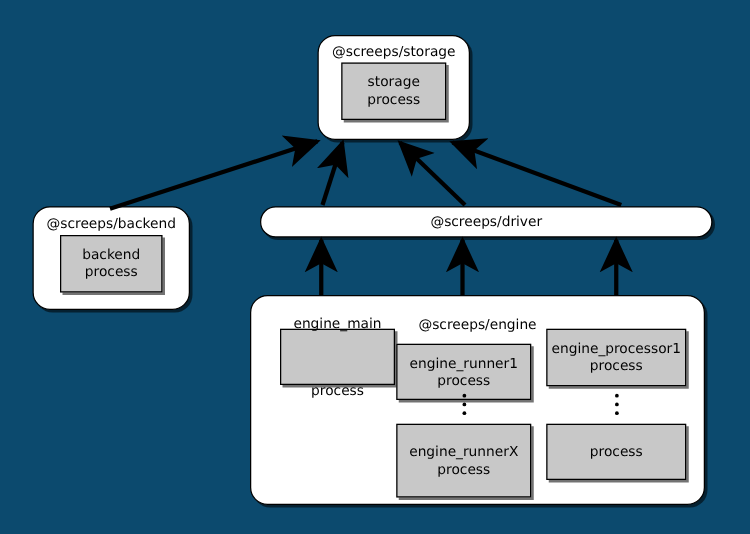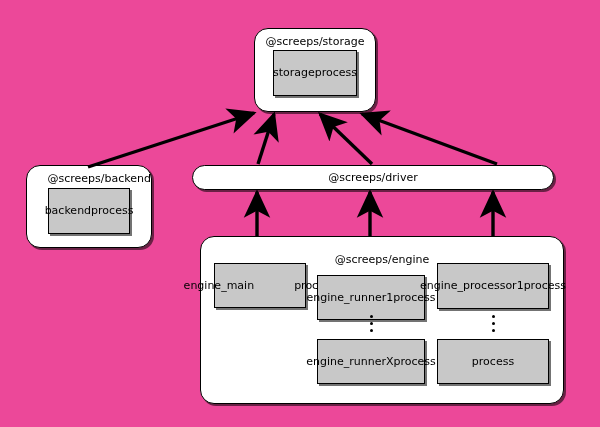--- a/index.html
+++ b/index.html
@@ -10,21 +10,21 @@
   body {
     width: 600px;
     height: 427px;
     font-family: "DejaVu Sans", sans-serif;
     overflow: hidden;
   }
   #diagram-root {
     position: relative;
     width: 600px;
     height: 427px;
-    background: #ec4899;
+    background: #0c4a6e;
   }
   .svg-layer {
     position: absolute;
     left: 0;
     top: 0;
     width: 600px;
     height: 427px;
   }
   .arrow-layer { z-index: 5; }
 
@@ -49,60 +49,60 @@
   }
 
   
   .proc {
     position: absolute;
     box-sizing: border-box;
     background: #c8c8c8;
     border: 1.4px solid #000000;
     box-shadow: 2px 2px 0 0 rgba(0,0,0,0.55);
     display: flex;
-    flex-direction: row;
+    flex-direction: column;
     align-items: center;
     justify-content: center;
     font-size: 11px;
     line-height: 1.25;
     color: #000000;
     text-align: center;
     z-index: 3;
   }
   .proc span { display: block; white-space: nowrap; }
 
   
   #pkg-storage { left: 254px; top: 28px; width: 122px; height: 84px; }
   #pkg-storage .pkg-title { top: 6px; }
   #proc-storage { left: 273px; top: 50px; width: 84px; height: 46px; }
 
   
   #pkg-backend { left: 26px; top: 165px; width: 126px; height: 83px; }
-  #pkg-backend .pkg-title { top: 6px; text-align: right; }
+  #pkg-backend .pkg-title { top: 6px; }
   #proc-backend { left: 48px; top: 188px; width: 82px; height: 46px; }
 
   
   #pkg-driver {
-    left: 192px; top: 165px; width: 362px; height: 25px;
+    left: 208px; top: 165px; width: 362px; height: 25px;
     border-radius: 13px;
     display: flex; align-items: center; justify-content: center;
   }
   #pkg-driver .pkg-title {
     position: static;
     font-size: 11px;
   }
 
   
   #pkg-engine { left: 200px; top: 236px; width: 364px; height: 168px; }
   #pkg-engine .pkg-title { top: 16px; }
 
-  #proc-engine-main       { left: 214px; top: 263px; width: 92px; height: 45px; gap: 40px; }
+  #proc-engine-main       { left: 224px; top: 263px; width: 92px; height: 45px; gap: 40px; }
   #proc-engine-runner1    { left: 317px; top: 275px; width: 108px; height: 45px; }
   #proc-engine-processor1 { left: 437px; top: 263px; width: 112px; height: 46px; }
-  #proc-engine-runnerx    { left: 317px; top: 339px; width: 108px; height: 45px; }
+  #proc-engine-runnerx    { left: 317px; top: 339px; width: 108px; height: 59px; }
   #proc-engine-processorx { left: 437px; top: 339px; width: 112px; height: 45px; }
 
   
   .ellipsis {
     position: absolute;
     width: 12px;
     display: flex;
     flex-direction: column;
     align-items: center;
     justify-content: space-between;

